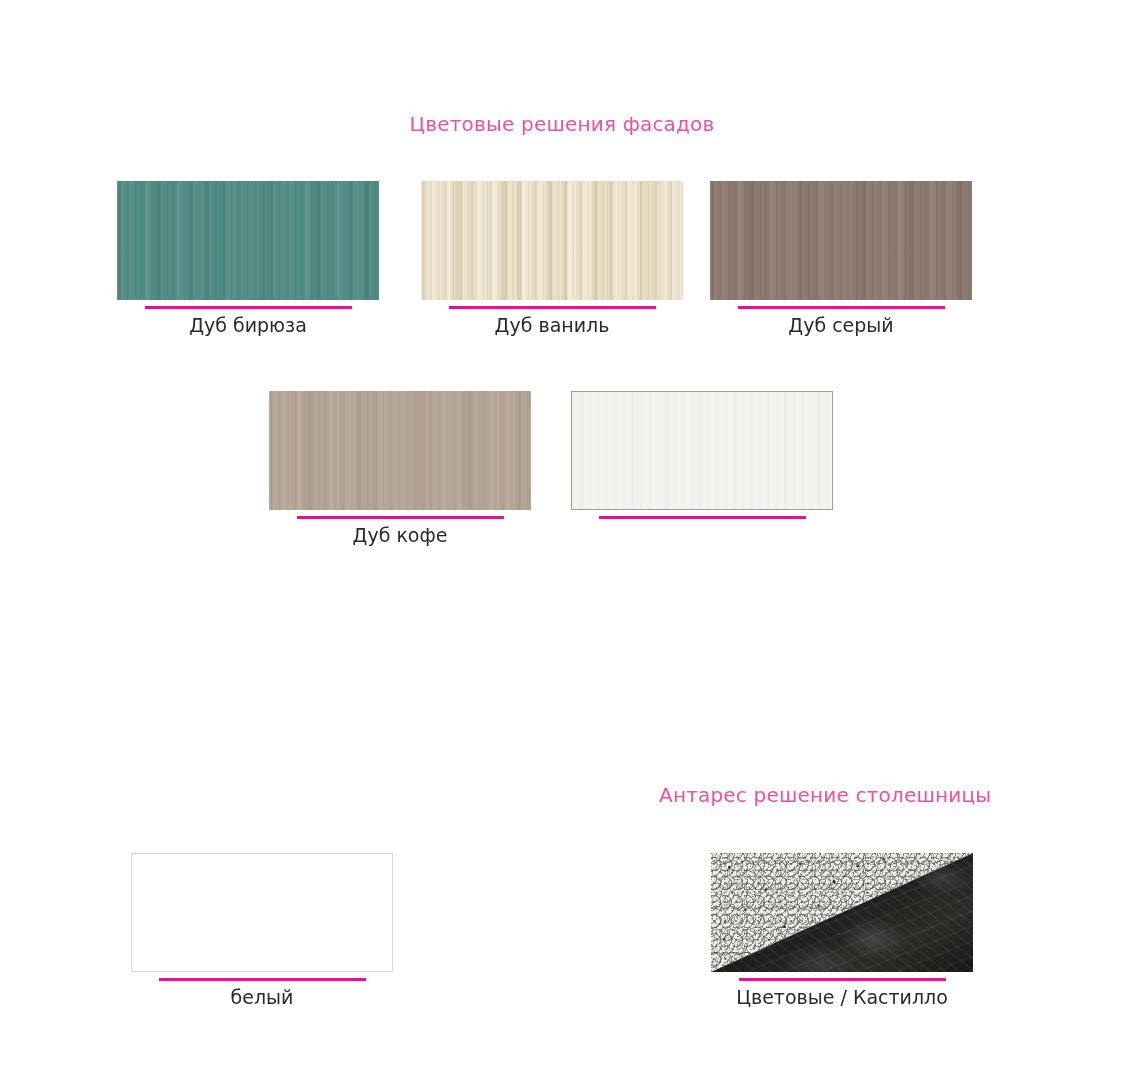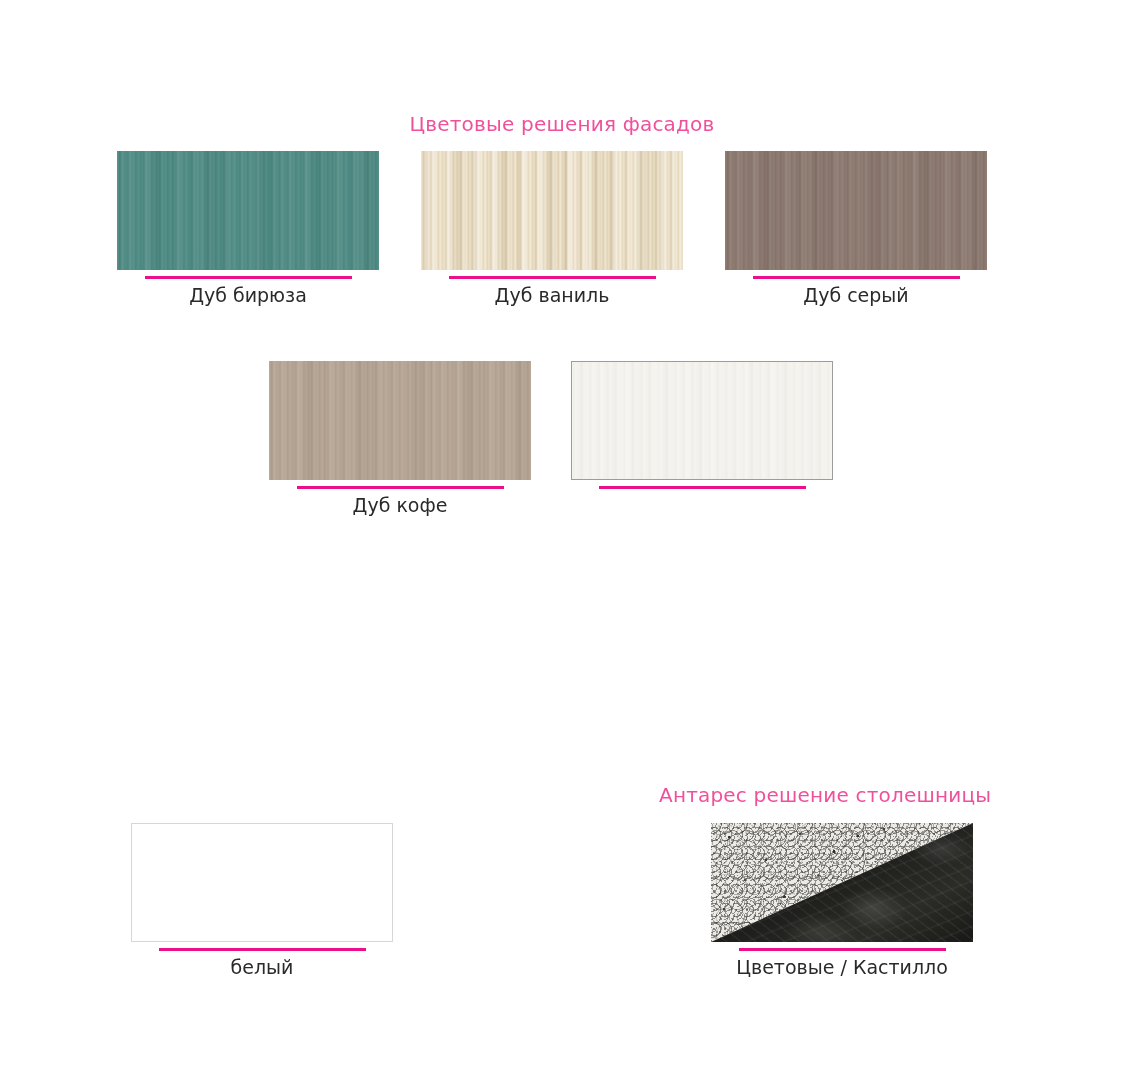--- a/index.html
+++ b/index.html
@@ -40,20 +40,21 @@
     left: 106px; top: 766px;
   }
   #counter-title {
     left: 659px; top: 766px;
   }
 
   
   .swatch-block {
     position: absolute;
     width: 262px;
+    margin-top: 30px;
   }
   .swatch {
     width: 262px;
     height: 119px;
     box-sizing: border-box;
     position: relative;
     overflow: hidden;
   }
   .swatch-underline {
     width: 207px;
@@ -227,21 +228,21 @@
   </div>
 
   <div class="swatch-block" style="left:421px; top:151px;">
     <div class="swatch" style="background:#ece0c5;">
       <div class="grain grain-strong"></div>
     </div>
     <div class="swatch-underline"></div>
     <div class="swatch-label">Дуб ваниль</div>
   </div>
 
-  <div class="swatch-block" style="left:725px; top:151px;">
+  <div class="swatch-block" style="left:710px; top:151px;">
     <div class="swatch" style="background:#8a776d;">
       <div class="grain"></div>
     </div>
     <div class="swatch-underline"></div>
     <div class="swatch-label">Дуб серый</div>
   </div>
 
   <div class="swatch-block" style="left:269px; top:361px;">
     <div class="swatch" style="background:#b5a493;">
       <div class="grain"></div>

